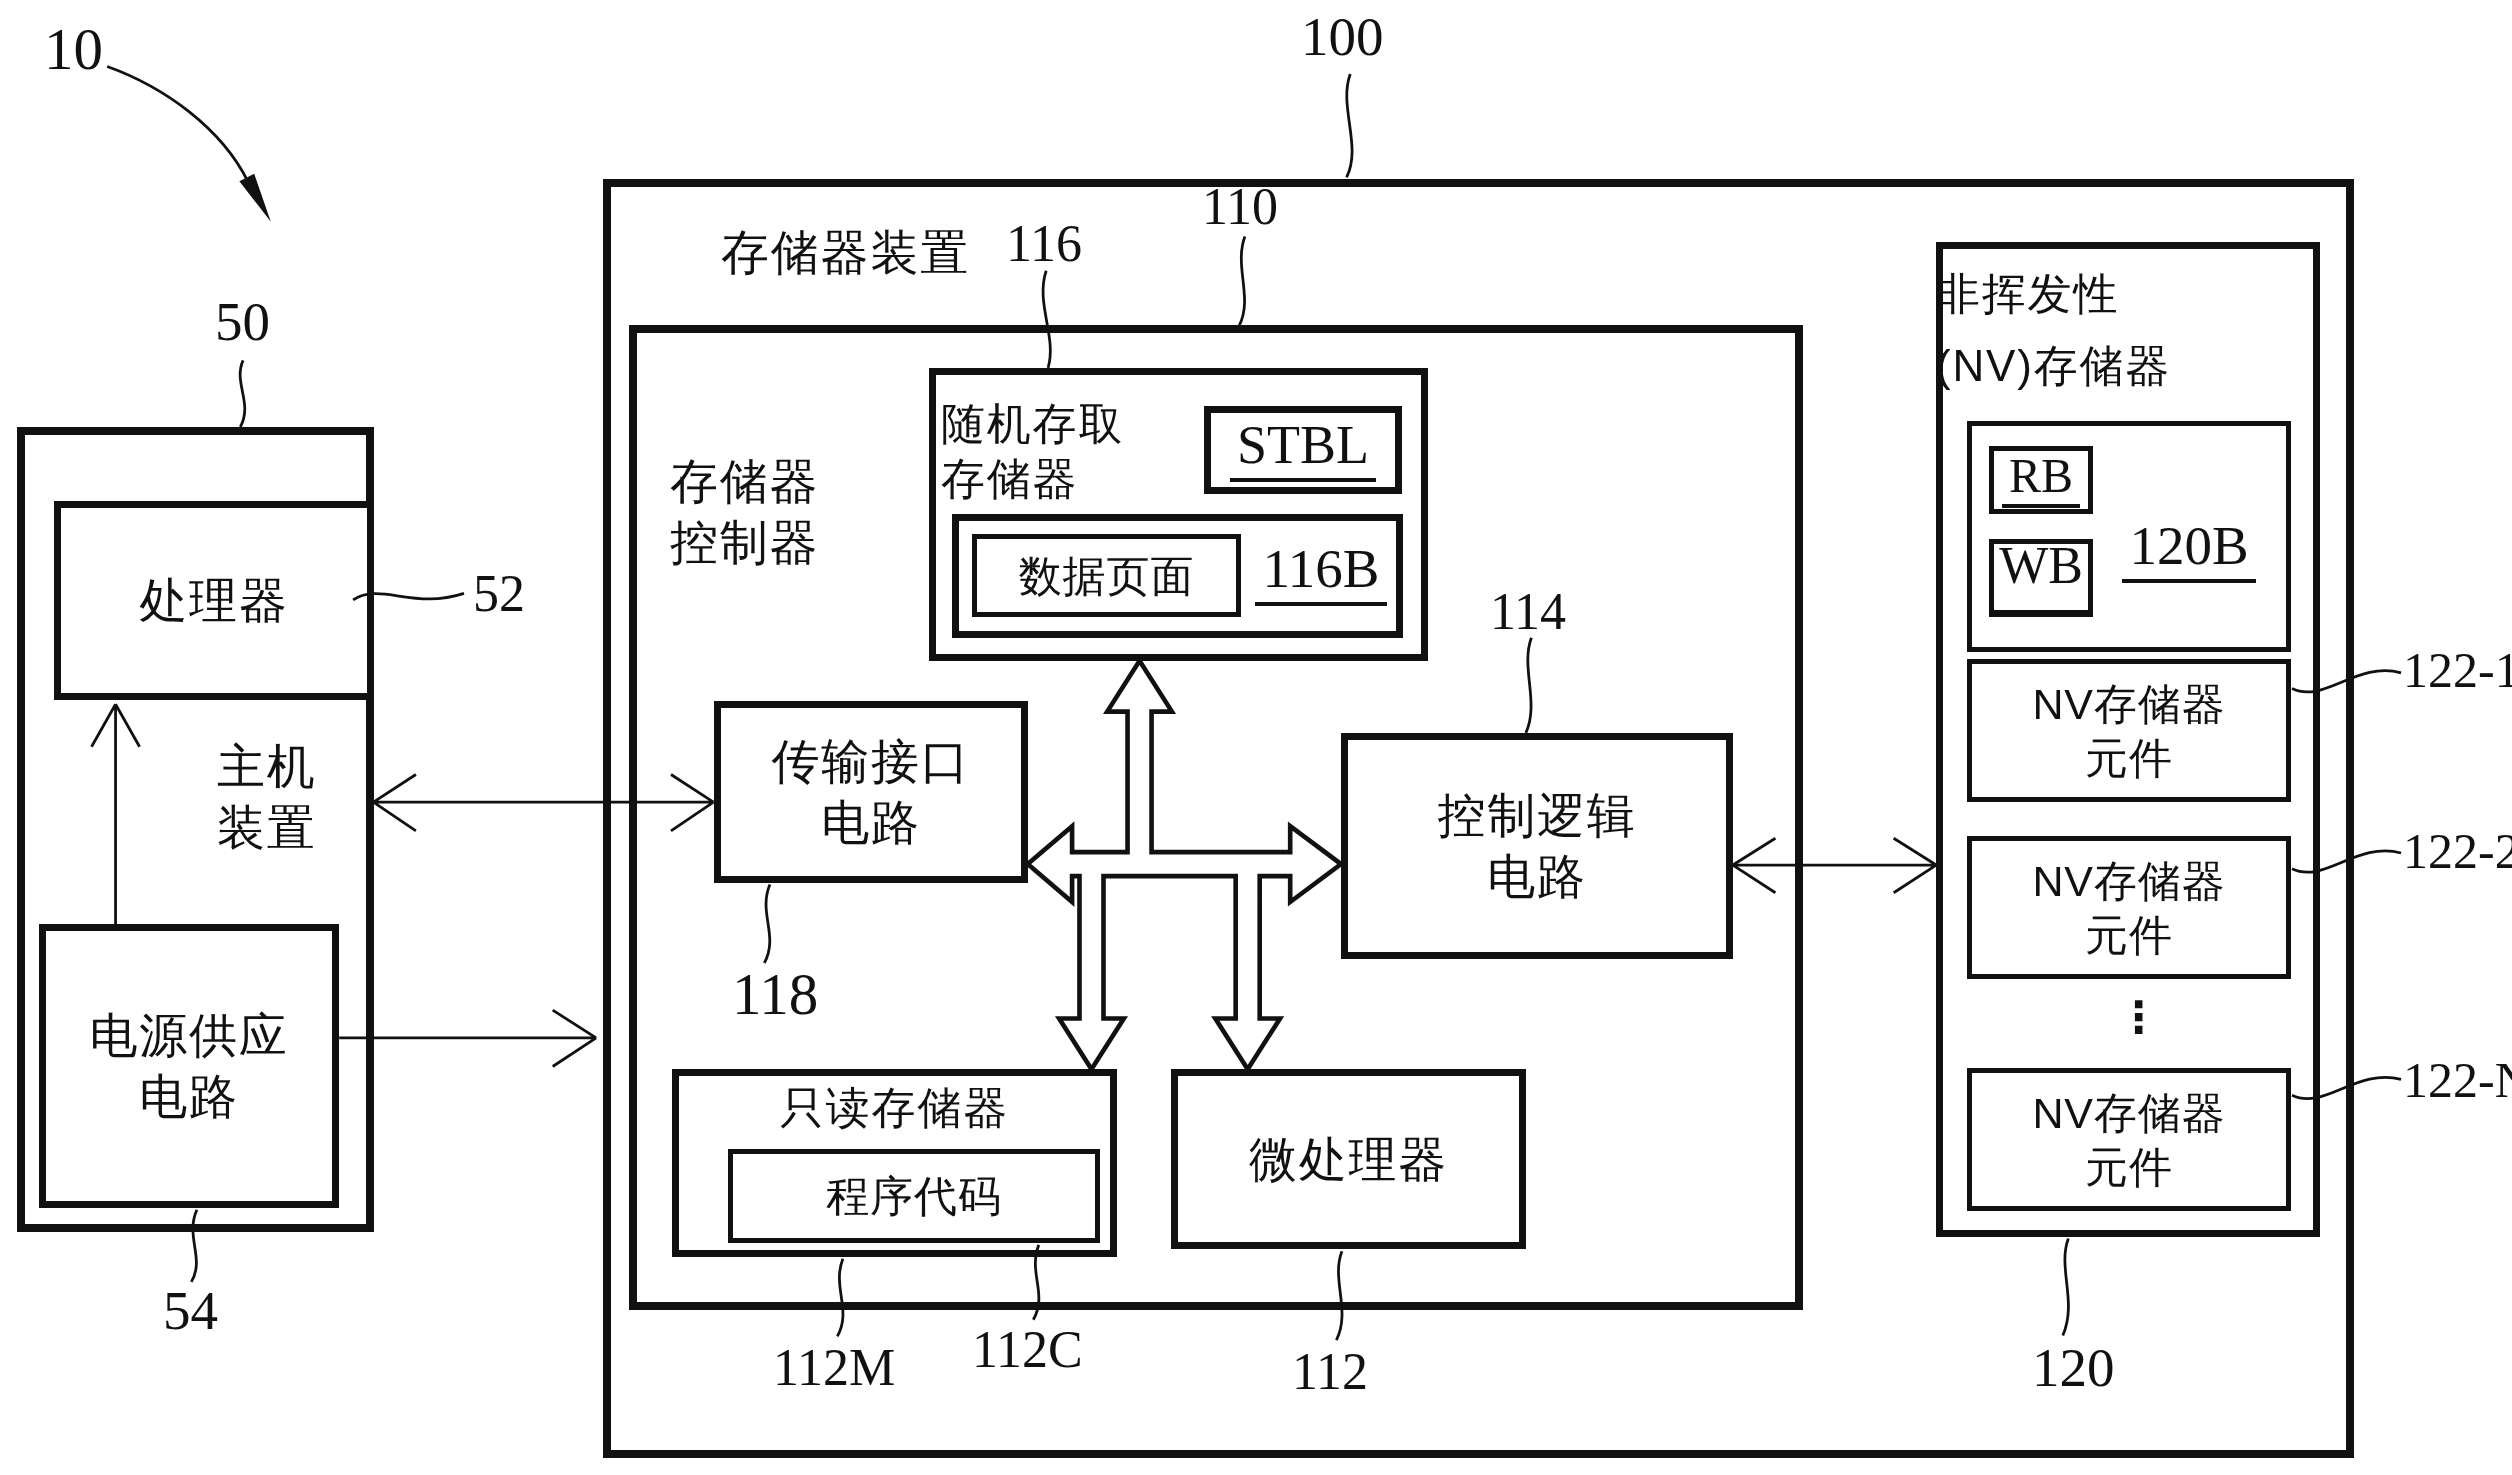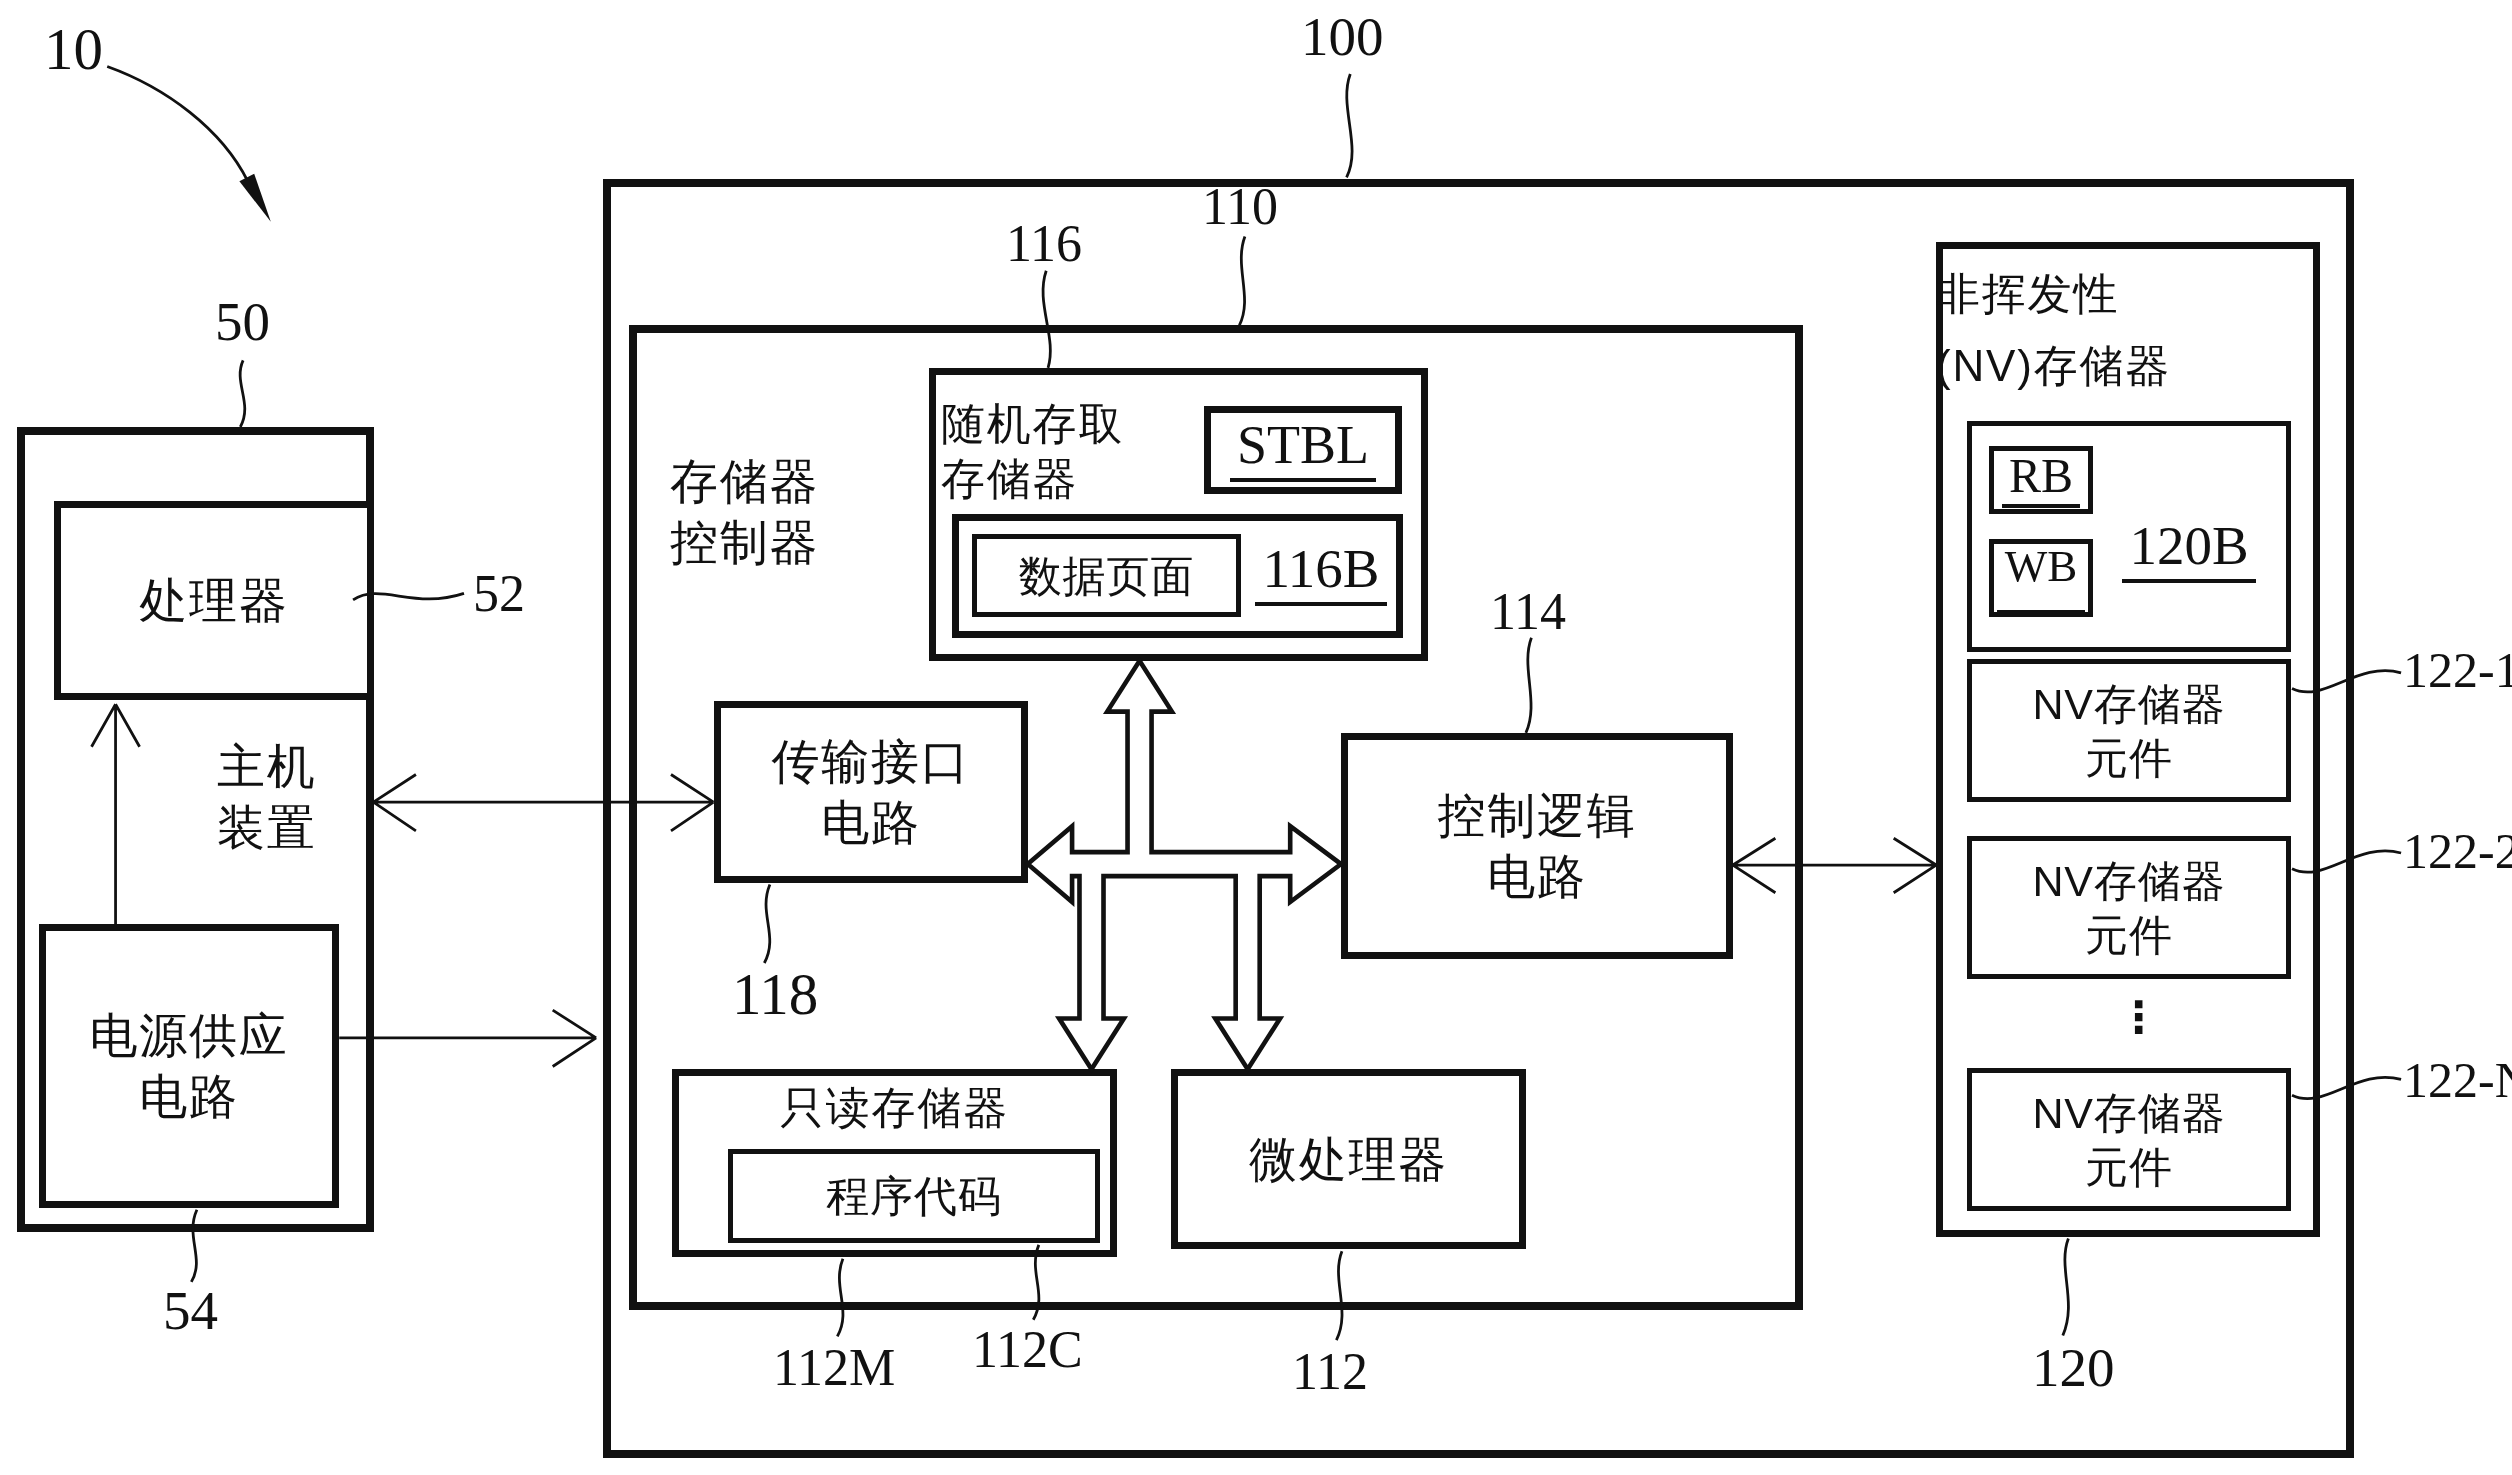--- a/index.html
+++ b/index.html
@@ -35,20 +35,23 @@
   </div>
   <div class="lbl" style="left:217px;top:736px;width:120px;flex-direction:column;">
     <span class="cjk52">主机</span>
     <span class="cjk52">装置</span>
   </div>
   <div class="box" style="left:39px;top:924px;width:300px;height:284px;">
     <span class="cjk52">电源供应</span>
     <span class="cjk52">电路</span>
   </div>
 
+  <div class="lbl" style="left:702px;top:222px;width:287px;">
+    <span class="cjk52">存储器装置</span>
+  </div>
   <div class="lbl" style="left:670px;top:451px;width:166px;flex-direction:column;">
     <span class="cjk52">存储器</span>
     <span class="cjk52">控制器</span>
   </div>
 
   <div class="box" style="left:929px;top:368px;width:499px;height:293px;align-items:flex-start;justify-content:flex-start;"></div>
   <div class="lbl" style="left:941px;top:396px;width:254px;flex-direction:column;justify-content:space-between;">
     <span class="cjk48">随机存取</span>
     <span class="cjk48">存储器</span>
   </div>
@@ -84,21 +87,21 @@
 
   <div class="lbl" style="left:1936px;top:266px;width:384px;flex-direction:column;">
     <span class="cjk48" style="margin-bottom:16.6px;">非挥发性</span>
     <span class="cjk48">(NV)存储器</span>
   </div>
   <div class="box b6" style="left:1967px;top:421px;width:324px;height:231px;"></div>
   <div class="box b6" style="left:1989px;top:446px;width:104px;height:68px;">
     <span class="ser ul" style="font-size:48px;line-height:48px;padding-bottom:3.7px;">RB</span>
   </div>
   <div class="box b6" style="left:1989px;top:539px;width:104px;height:78px;">
-    <span class="ser ul" style="font-size:45px;line-height:48px;padding-bottom:20px;">WB</span>
+    <span class="ser ul" style="font-size:52px;line-height:48px;padding-bottom:20px;">WB</span>
   </div>
   <div class="num ul" style="left:2122px;top:518px;font-size:55px;">120B</div>
 
   <div class="box b6" style="left:1967px;top:659px;width:324px;height:143px;">
     <span class="cjk46">NV存储器</span>
     <span class="cjk46">元件</span>
   </div>
   <div class="box b6" style="left:1967px;top:836px;width:324px;height:143px;">
     <span class="cjk46">NV存储器</span>
     <span class="cjk46">元件</span>

